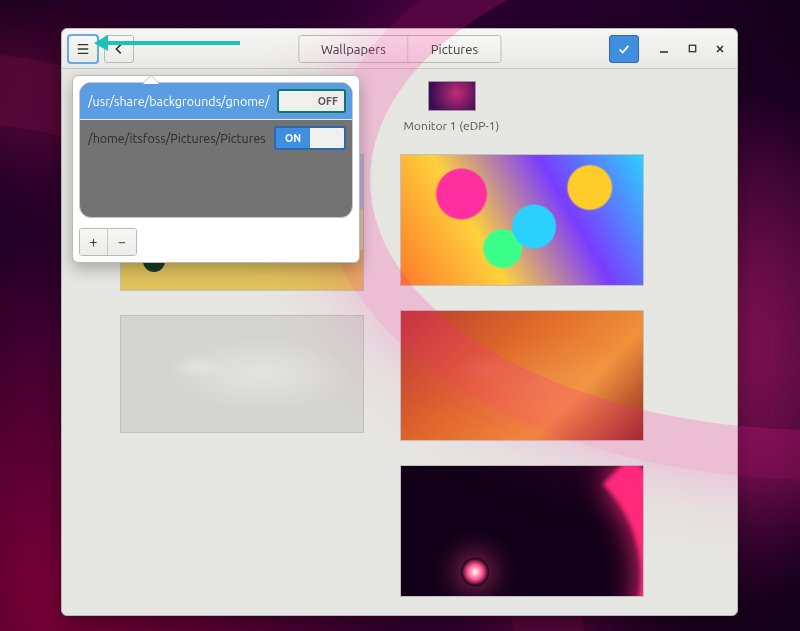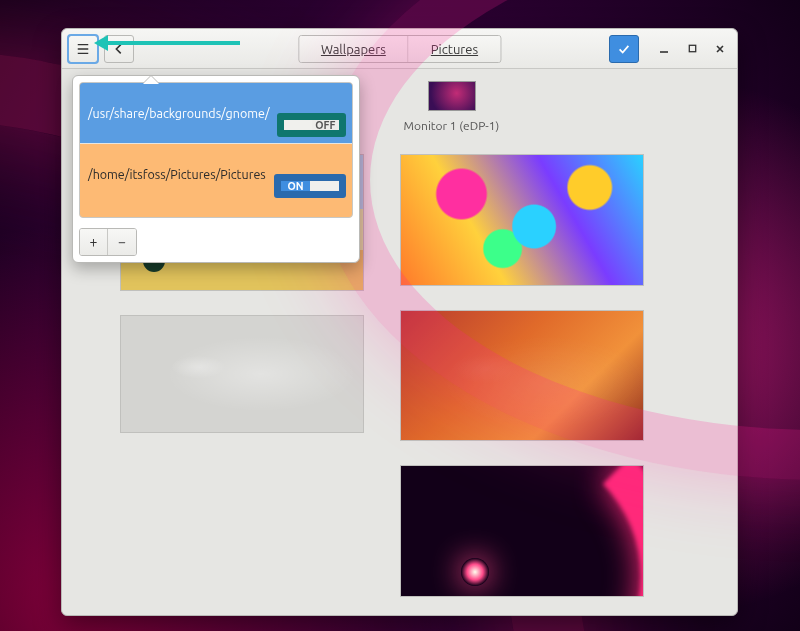--- a/index.html
+++ b/index.html
@@ -73,21 +73,20 @@
     height: 28px;
   }
   .segmented button {
     border: none;
     background: linear-gradient(#f7f7f5,#ebebe8);
     padding: 0 22px;
     font-size: 13px;
     color: #3a3a3a;
     cursor: pointer;
     border-right: 1px solid #c8c8c5;
-    text-decoration: underline;
   }
   .segmented button:last-child { border-right: none; }
 
   .tb-right { margin-left: auto; display: flex; align-items: center; gap: 8px; }
   .apply-btn {
     width: 30px; height: 28px;
     background: #3f8ee0;
     border: 1px solid #2a6aad;
     border-radius: 3px;
     color: #fff;
@@ -176,43 +175,42 @@
     z-index: 20;
     padding: 6px;
   }
   .popover::before {
     content:""; position:absolute; top:-8px; left:70px;
     border: 8px solid transparent; border-bottom-color:#fff;
     filter: drop-shadow(0 -1px 0 #b9b9b6);
   }
   .pathlist {
     border: 1px solid #c8c8c5;
-    border-radius: 4px;
+    border-radius: 12px;
     overflow:hidden;
     min-height: 136px;
-    background:#fdba74;
+    background:#737373;
   }
   .pathrow {
     display:flex; align-items:center; justify-content:space-between;
     padding: 6px 6px 6px 8px;
     font-size: 12.5px; color:#2a2a2a;
     border-bottom: 1px solid #e6e6e3;
     gap: 8px;
   }
   .pathrow:last-child { border-bottom:none; }
   .pathrow.sel { background:#5a9de2; color:#fff; }
 
   .toggle {
     width: 72px; height: 24px;
-    border: 7px solid #0f766e;
+    border: 2px solid #0f766e;
     border-radius: 3px;
     display:flex; overflow:hidden;
     font-size: 10.5px; font-weight:700;
     cursor:pointer;
-    margin-top:24px;
   }
   .toggle .knob { flex:1; background:#f0f0ed; }
   .toggle .lab { flex:1; display:flex;align-items:center;justify-content:center; }
   .toggle.off .lab { background:#ededea; color:#555; }
   .toggle.on .lab { background:#3f8ee0; color:#fff; order:-1; }
   .toggle.on { border-color:#2a6aad;text-align:right; }
 
   .pop-actions {
     display:flex; gap:0;
     margin-top: 10px;

